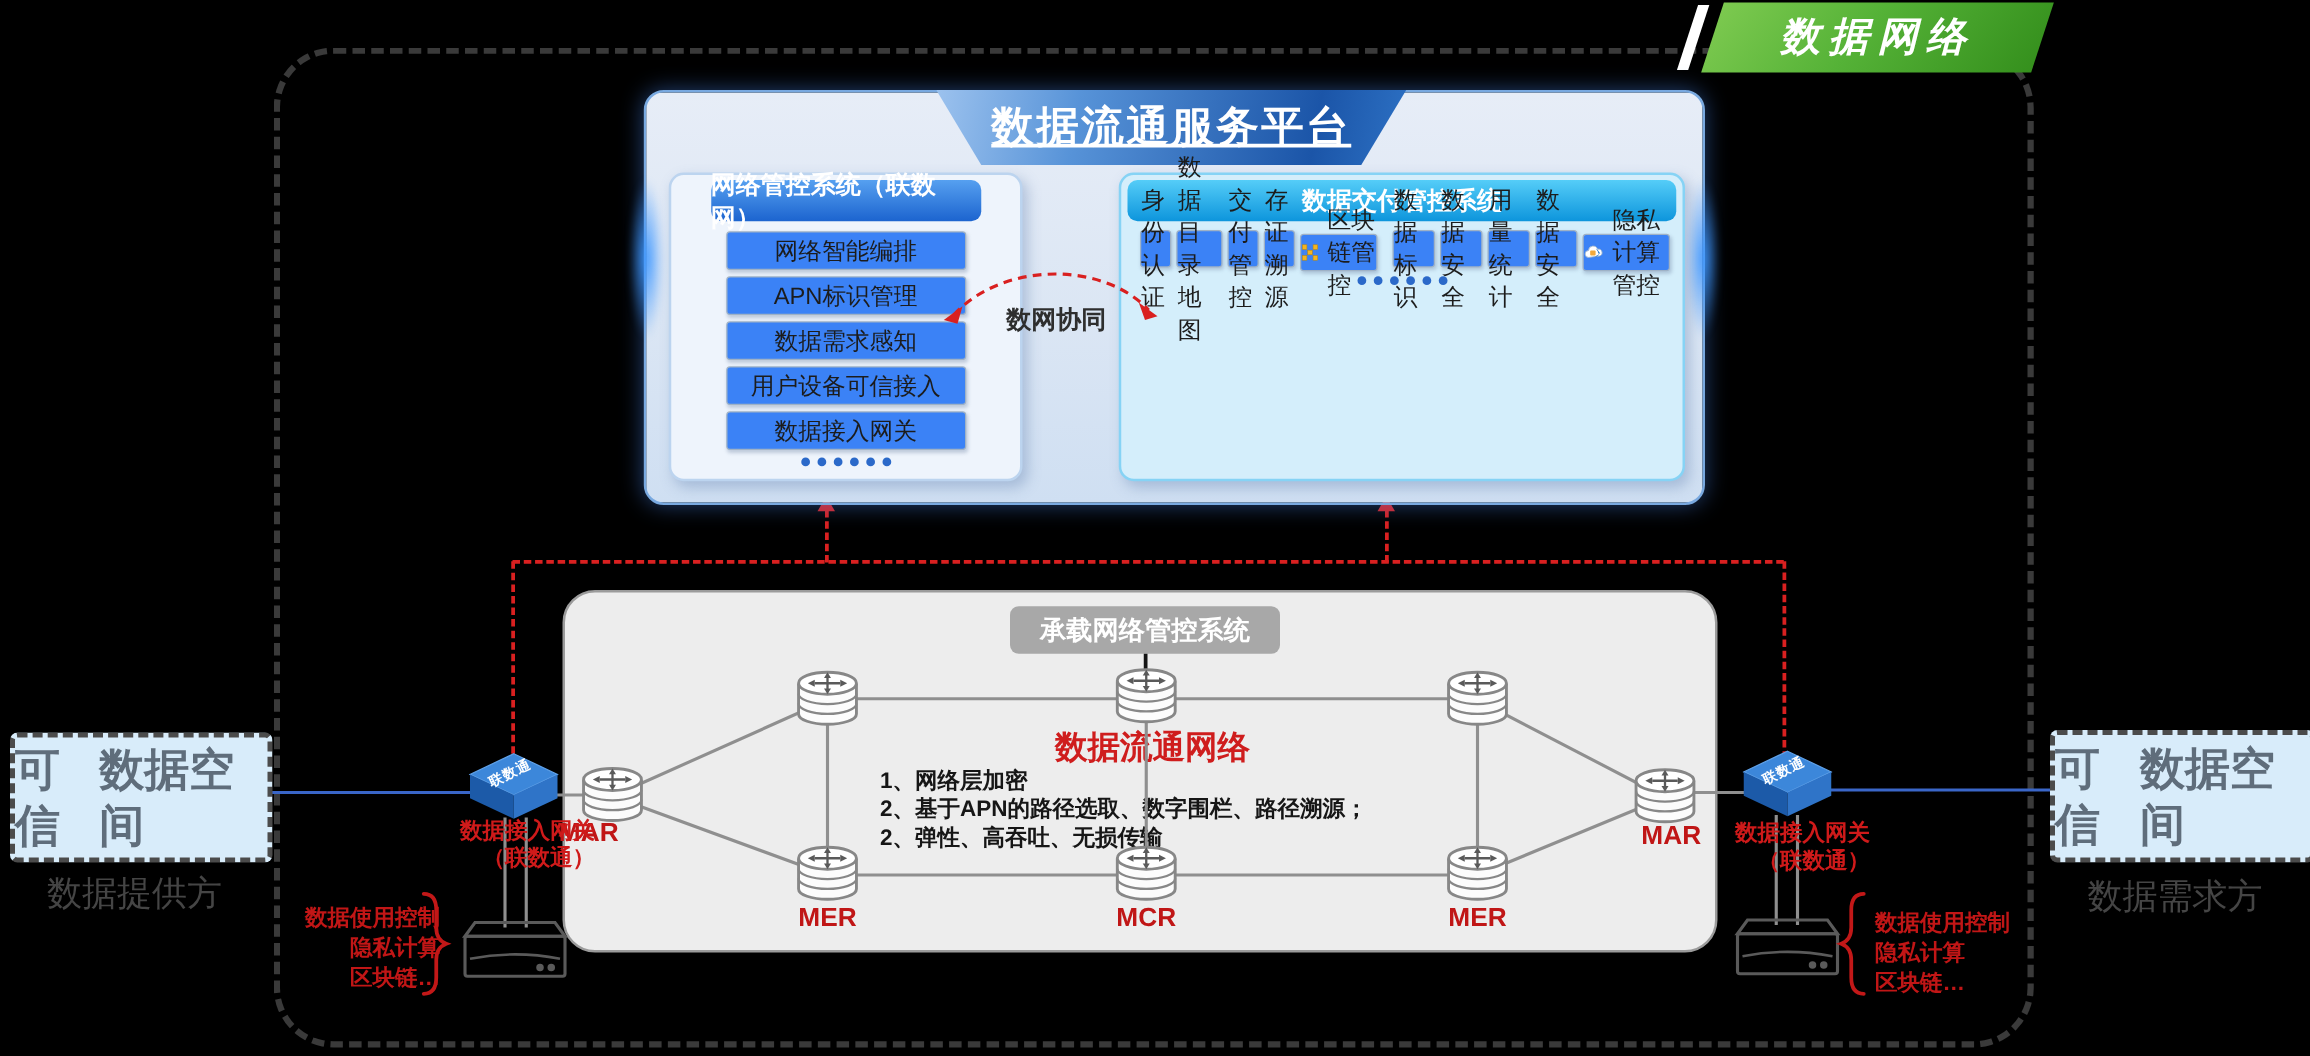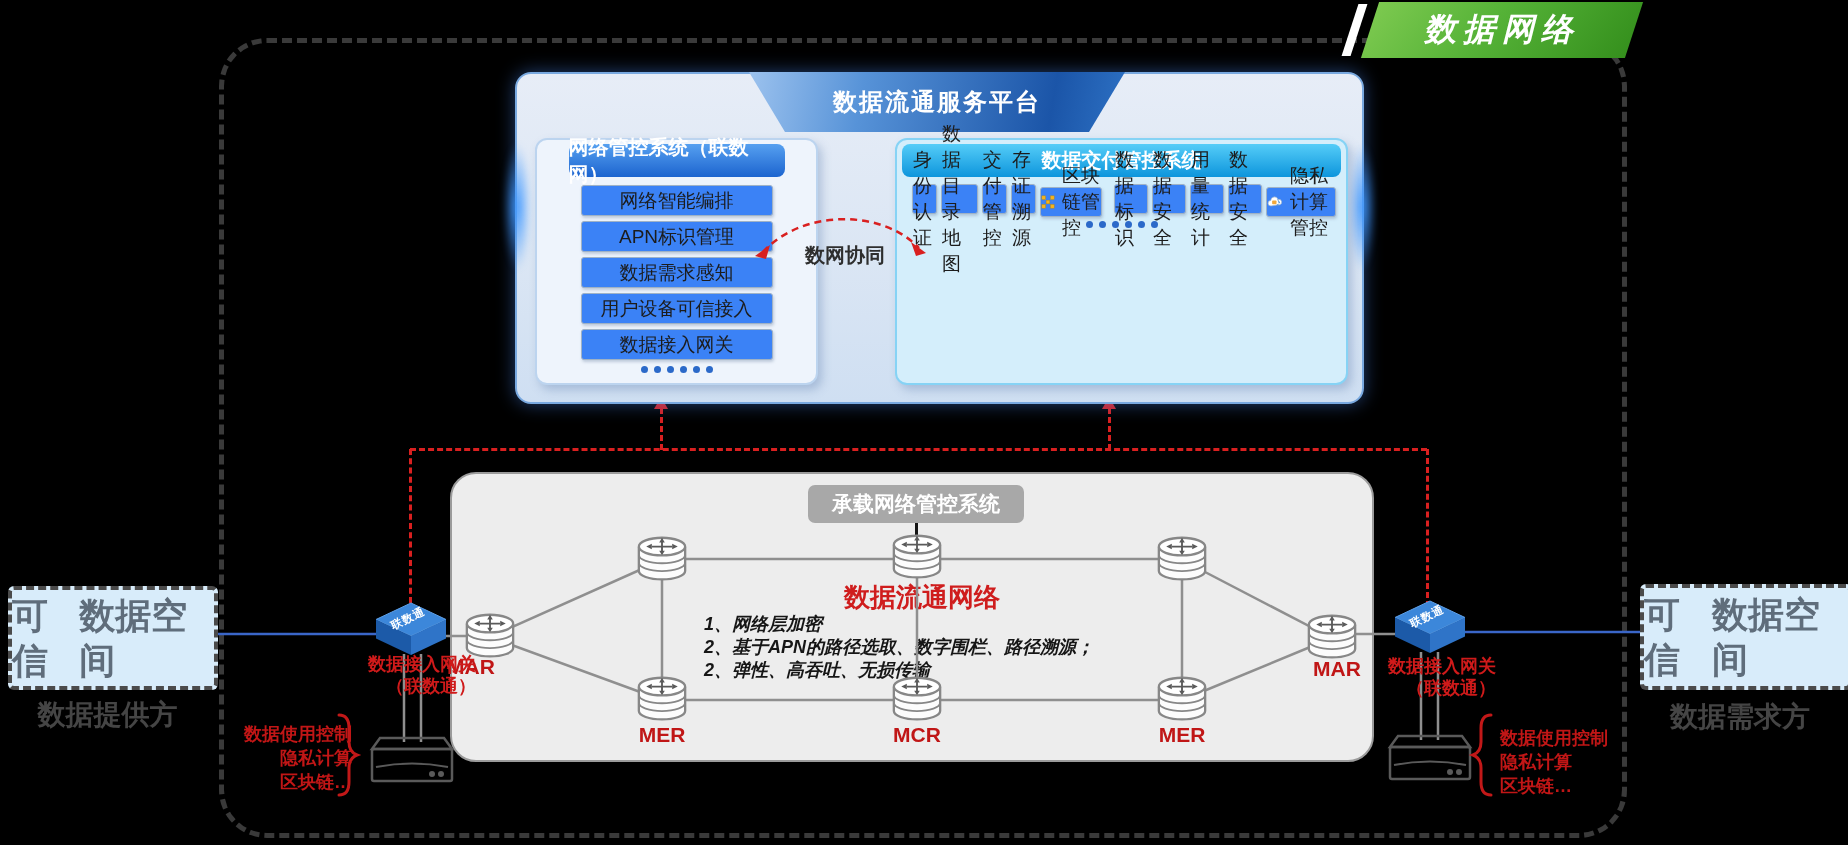--- a/index.html
+++ b/index.html
@@ -23,21 +23,21 @@
   .arr-up{width:0;height:0;border-left:7px solid transparent;border-right:7px solid transparent;border-bottom:12px solid #d92020;}
 
   
   .platform{left:515px;top:72px;width:845px;height:328px;border-radius:16px;
             background:linear-gradient(180deg,#e7edf7 0%,#dbe6f4 55%,#cfdff2 100%);
             border:2px solid #79a9e0;box-shadow:0 0 18px rgba(70,130,230,.5);}
   .tab{left:232px;top:-2px;width:376px;height:60px;
        clip-path:polygon(0 0,100% 0,calc(100% - 36px) 100%,36px 100%);
        background:linear-gradient(100deg,#9cc2ee 0%,#5793d8 30%,#1b55a8 80%,#2d71c4 100%);
        display:flex;align-items:center;justify-content:center;}
-  .tab span{color:#fff;font-weight:bold;font-size:24px;letter-spacing:2px;}
+  .tab span{color:#fff;font-weight:bold;font-size:34px;letter-spacing:2px;text-decoration:underline;}
   .glow{width:28px;height:130px;background:radial-gradient(ellipse at center,rgba(60,150,255,.95) 0%,rgba(60,150,255,0) 70%);filter:blur(3px);}
 
   .subpanel{border-radius:12px;box-shadow:4px 5px 10px rgba(90,120,170,.35);}
   .np{left:18px;top:64px;width:279px;height:243px;background:#eef4fc;border:2px solid #bcd4ef;}
   .dp{left:378px;top:64px;width:449px;height:243px;background:#d4eefb;border:2px solid #86d3f5;}
   .sp-header{margin:4px auto 0;height:33px;border-radius:8px;display:flex;align-items:center;justify-content:center;
              color:#fff;font-weight:bold;font-size:20px;}
   .np .sp-header{width:216px;background:linear-gradient(180deg,#56a0f0,#1c64cf);}
   .dp .sp-header{width:439px;background:linear-gradient(180deg,#55cdf8,#0d95dc);}
   .np-items{margin-top:8px;display:flex;flex-direction:column;gap:5px;align-items:center;}
@@ -51,30 +51,30 @@
   .feature span{font-size:19px;color:#1c1c1c;}
   .dots{display:flex;gap:6px;justify-content:center;margin-top:6px;}
   .dots i{width:7px;height:7px;border-radius:50%;background:#2b69c9;}
   .synergy-label{font-size:20px;font-weight:bold;color:#2e2e2e;text-align:center;}
 
   
   .carrier{left:450px;top:472px;width:920px;height:286px;background:#ededed;border:2.5px solid #9b9b9b;border-radius:26px;}
   .controller{left:356px;top:11px;width:216px;height:38px;background:#a8a8a8;border-radius:7px;
               display:flex;align-items:center;justify-content:center;color:#fff;font-weight:bold;font-size:21px;}
   .net-title{left:350px;top:106px;width:240px;text-align:center;font-size:26px;font-weight:bold;color:#cf1d1d;}
-  .features{left:252px;top:139px;font-size:18px;font-weight:bold;color:#161616;line-height:23px;white-space:nowrap;font-style:italic;}
+  .features{left:252px;top:139px;font-size:18px;font-weight:bold;color:#161616;line-height:23px;white-space:nowrap;}
 
   .rlabel{font-weight:bold;font-size:21px;color:#c01616;text-align:center;}
   .gwlabel{font-weight:bold;font-size:18px;color:#cf1a1a;text-align:right;white-space:nowrap;}
   .controls{font-size:18px;font-weight:bold;color:#c11616;line-height:24px;}
 
   
   .tds{background:#d8ecfa;border:4px dashed #4b4b4b;border-radius:6px;display:flex;flex-direction:row;
        align-items:center;justify-content:center;font-weight:bold;font-size:36px;line-height:45px;color:#5f6d7b;}
-  .caption{font-weight:bold;font-size:28px;color:#454545;text-align:center;}
+  .caption{font-weight:normal;font-size:28px;color:#454545;text-align:center;}
 
   .gw-chip{position:absolute;left:15px;top:9px;transform:rotate(-26deg);font-size:11px;font-weight:bold;color:#fff;letter-spacing:1px;}
 </style>
 </head>
 <body>
 
 <div class="stage">
 
   <div class="abs outer-border"></div>
 

